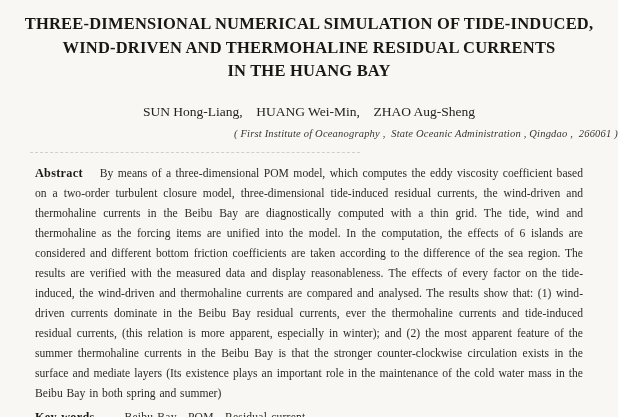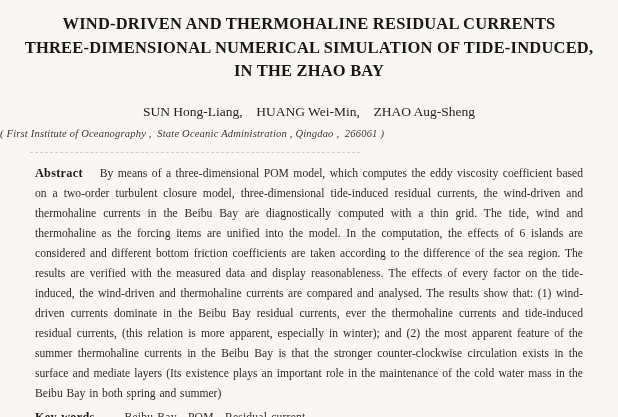--- a/index.html
+++ b/index.html
@@ -31,21 +31,21 @@
   .title-line { display: block; white-space: nowrap; }
   .authors {
     margin-top: 21px;
     text-align: center;
     font-size: 13.5px;
     color: #25221e;
     white-space: pre;
   }
   .affiliation {
     margin-top: 8px;
-    text-align: left;
+    text-align: right;
     font-style: italic;
     font-size: 10.5px;
     letter-spacing: 0.2px;
     color: #3a362f;
     white-space: pre;
   }
   .divider {
     position: absolute;
     left: 30px;
     top: 152px;
@@ -74,23 +74,23 @@
   }
   .keywords .label { margin-right: 30px; letter-spacing: 0.3px; font-size: 12.2px; }
   .keywords .kw-text { letter-spacing: 0.2px; }
 </style>
 </head>
 <body>
 
 <div class="page">
 
   <h1 class="title">
+    <span class="title-line">THREE-DIMENSIONAL NUMERICAL SIMULATION OF TIDE-INDUCED,</span>
     <span class="title-line">WIND-DRIVEN AND THERMOHALINE RESIDUAL CURRENTS</span>
-    <span class="title-line">THREE-DIMENSIONAL NUMERICAL SIMULATION OF TIDE-INDUCED,</span>
-    <span class="title-line">IN THE ZHAO BAY</span>
+    <span class="title-line">IN THE HUANG BAY</span>
   </h1>
 
   <div class="authors">SUN Hong-Liang,    HUANG Wei-Min,    ZHAO Aug-Sheng</div>
 
   <div class="affiliation">( First Institute of Oceanography ,  State Oceanic Administration , Qingdao ,  266061 )</div>
 
   <div class="divider"></div>
 
   <p class="abstract"><span class="label">Abstract</span><span>By means of a three-dimensional POM model, which computes the eddy viscosity coefficient based on a two-order turbulent closure model, three-dimensional tide-induced residual currents, the wind-driven and thermohaline currents in the Beibu Bay are diagnostically computed with a thin grid. The tide, wind and thermohaline as the forcing items are unified into the model. In the computation, the effects of 6 islands are considered and different bottom friction coefficients are taken according to the difference of the sea region. The results are verified with the measured data and display reasonableness. The effects of every factor on the tide-induced, the wind-driven and thermohaline currents are compared and analysed. The results show that: (1) wind-driven currents dominate in the Beibu Bay residual currents, ever the thermohaline currents and tide-induced residual currents, (this relation is more apparent, especially in winter); and (2) the most apparent feature of the summer thermohaline currents in the Beibu Bay is that the stronger counter-clockwise circulation exists in the surface and mediate layers (Its existence plays an important role in the maintenance of the cold water mass in the Beibu Bay in both spring and summer)</span></p>
 

